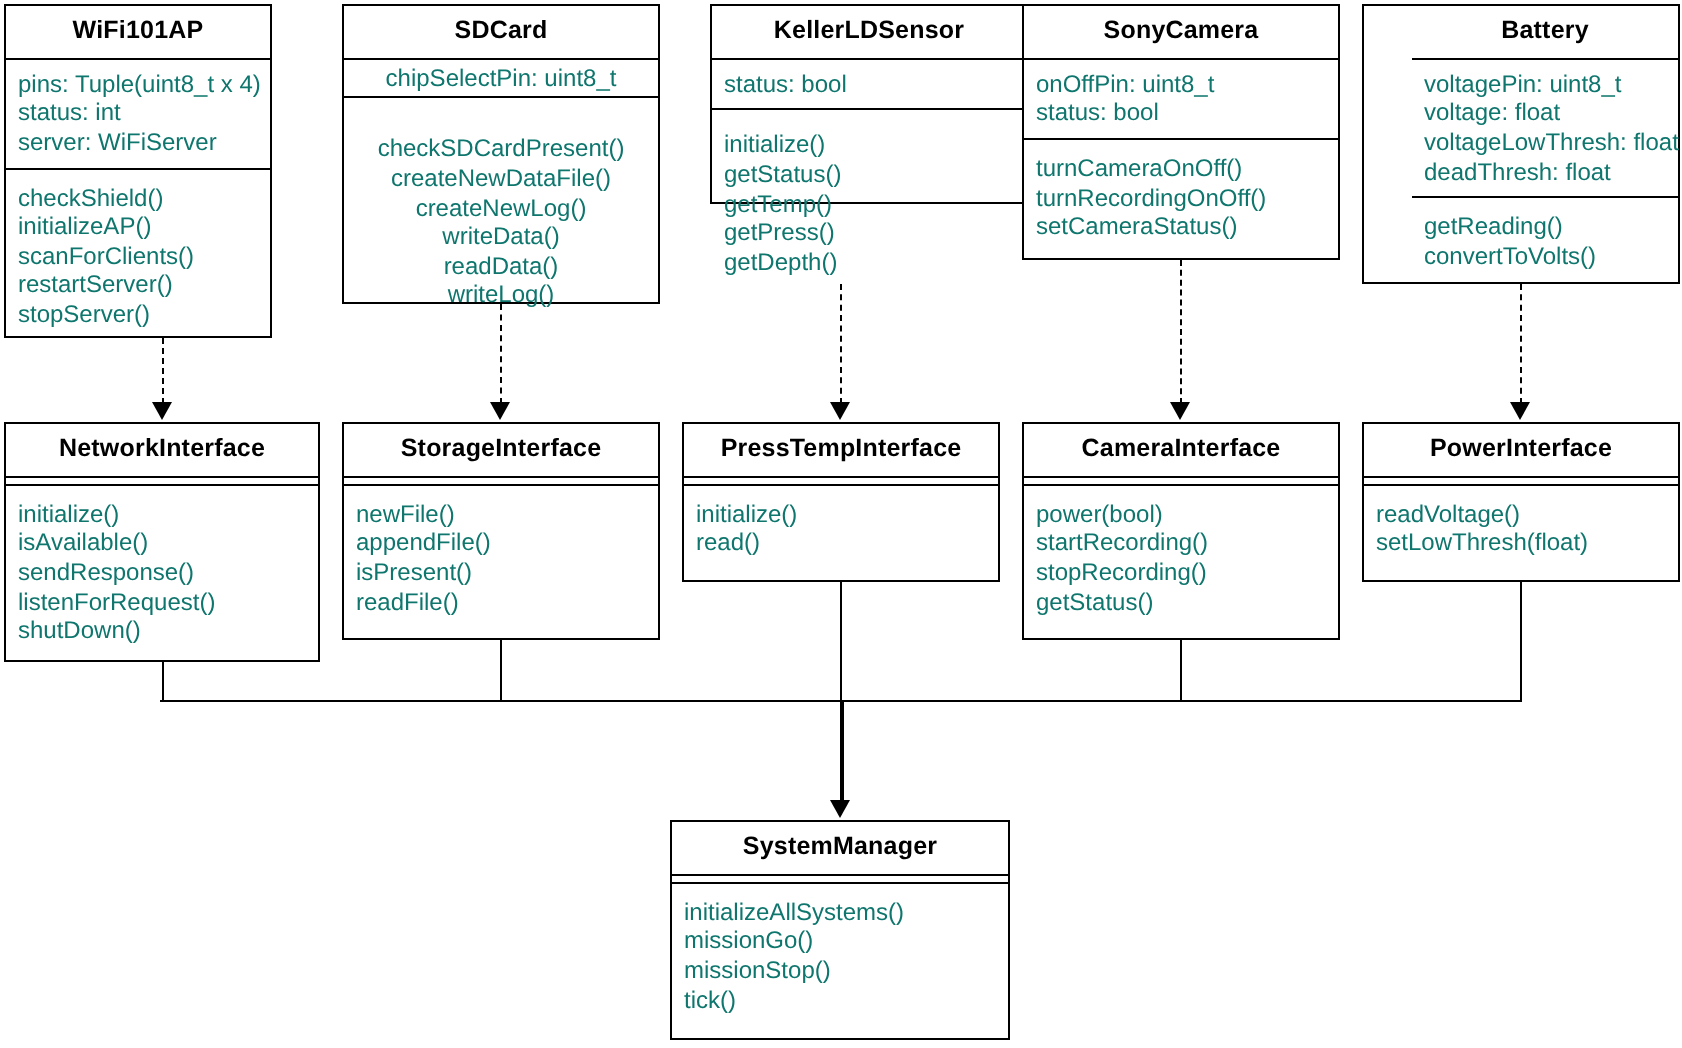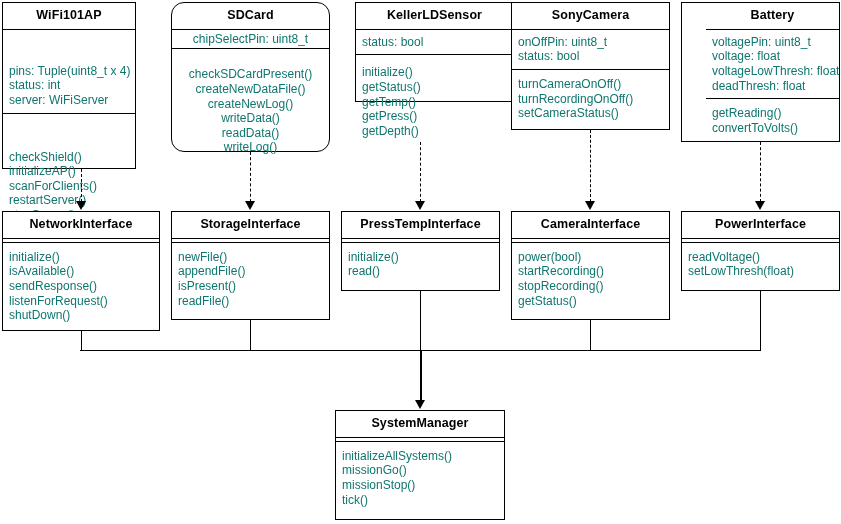--- a/index.html
+++ b/index.html
@@ -82,37 +82,37 @@
     border-left: 5.5px solid transparent;
     border-right: 5.5px solid transparent;
     border-top: 9px solid #000000;
   }
 </style>
 </head>
 <body>
 
 <div id="canvas">
 
-  <div class="uml-box" style="left:2px; top:2px; width:134px; height:167px;gap:29px;">
+  <div class="uml-box" style="left:2px; top:2px; width:134px; height:167px;">
     <div class="uml-title">WiFi101AP</div>
     <div class="uml-attrs">
       <div class="uml-line">pins: Tuple(uint8_t x 4)</div>
       <div class="uml-line">status: int</div>
       <div class="uml-line">server: WiFiServer</div>
     </div>
     <div class="uml-ops">
       <div class="uml-line">checkShield()</div>
       <div class="uml-line">initializeAP()</div>
       <div class="uml-line">scanForClients()</div>
       <div class="uml-line">restartServer()</div>
       <div class="uml-line">stopServer()</div>
     </div>
   </div>
 
-  <div class="uml-box" style="left:171px; top:2px; width:159px; height:150px;border-radius:13px;">
+  <div class="uml-box" style="left:171px; top:2px; width:159px; height:150px;">
     <div class="uml-title">SDCard</div>
     <div class="uml-attrs centered">
       <div class="uml-line">chipSelectPin: uint8_t</div>
     </div>
     <div class="uml-ops" style="padding-top:18px;text-align:center;">
       <div class="uml-line">checkSDCardPresent()</div>
       <div class="uml-line">createNewDataFile()</div>
       <div class="uml-line">createNewLog()</div>
       <div class="uml-line">writeData()</div>
       <div class="uml-line">readData()</div>

